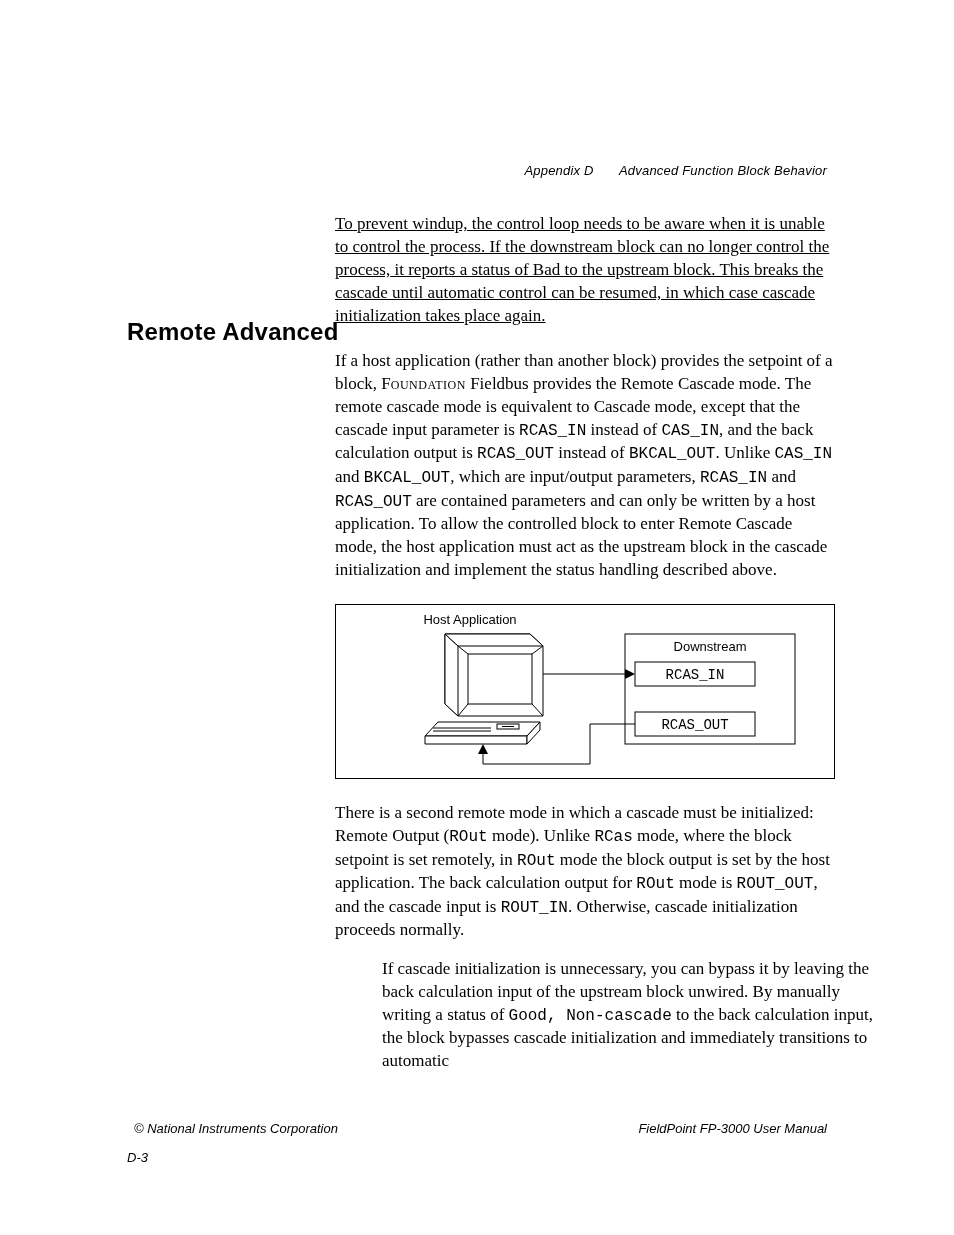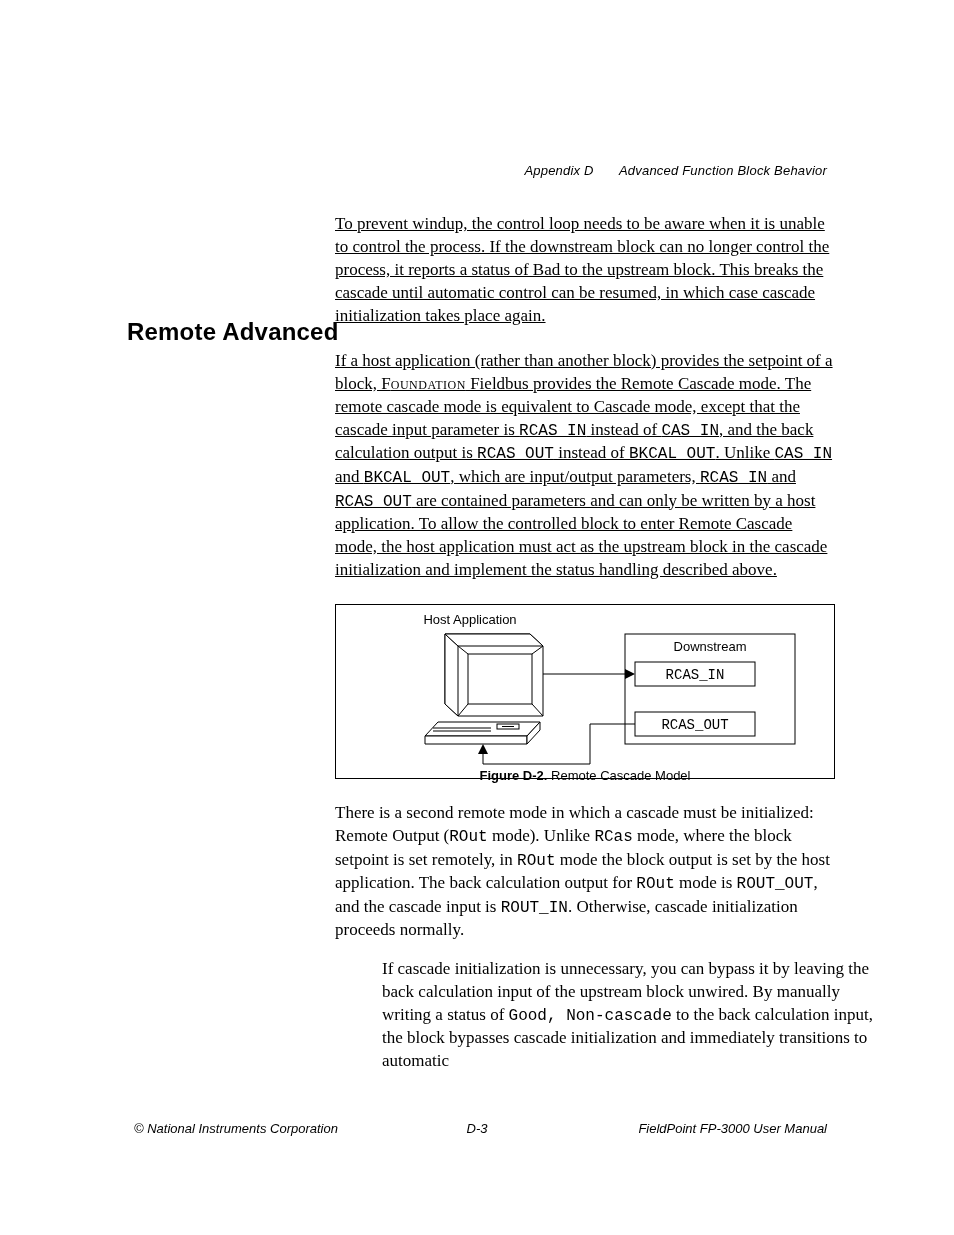--- a/index.html
+++ b/index.html
@@ -38,21 +38,21 @@
   .h1 {
     position: absolute;
     left: 127px;
     font-family: Arial, Helvetica, sans-serif;
     font-weight: bold;
     font-size: 24px;
     letter-spacing: 0.2px;
   }
   .h1a { top: 316px; }
   .h1b { top: 924px; }
-  .p2 { top: 350px; text-decoration: underline; }
+  .p2 { top: 350px; }
   .smallcaps {
     font-variant: small-caps;
     letter-spacing: 0.5px;
   }
   .mono {
     font-family: "Courier New", Courier, monospace;
     font-size: 16px;
   }
   
   .figure {
@@ -79,21 +79,21 @@
   .footer {
     position: absolute;
     top: 1120px;
     left: 127px;
     right: 127px;
     font-family: Arial, Helvetica, sans-serif;
     font-style: italic;
     font-size: 13px;
   }
   .footer .left { position: absolute; left: 7px; }
-  .footer .center { position: absolute; left: 0; right: 0; text-align: center; }
+  .footer .center { position: absolute; left: 0; right: 0; text-align: left; margin-top: 29px; }
   .footer .right { position: absolute; right: 0; font-style: italic; }
 </style>
 </head>
 <body>
 
 <div class="page">
 
   <div class="running-head">
     <span class="appx">Appendix D</span>
     <span>Advanced Function Block Behavior</span>
@@ -150,23 +150,20 @@
       <polygon points="300,70 290,65 290,75" fill="#000"></polygon>
 
       <line x1="300" y1="120" x2="255" y2="120" stroke="#000" stroke-width="1"></line>
       <line x1="255" y1="120" x2="255" y2="160" stroke="#000" stroke-width="1"></line>
       <line x1="255" y1="160" x2="148" y2="160" stroke="#000" stroke-width="1"></line>
       <line x1="148" y1="160" x2="148" y2="148" stroke="#000" stroke-width="1"></line>
       <polygon points="148,140 143,150 153,150" fill="#000"></polygon>
     </svg>
   </div>
 
-  <div class="fig-caption">
-    <b>Figure D-2.</b><span>  Remote Cascade Model</span>
-  </div>
 
   <div class="body-col p3">
     <span>There is a second remote mode in which a cascade must be initialized: Remote Output (</span><span class="mono">ROut</span><span> mode). Unlike </span><span class="mono">RCas</span><span> mode, where the block setpoint is set remotely, in </span><span class="mono">ROut</span><span> mode the block output is set by the host application. The back calculation output for </span><span class="mono">ROut</span><span> mode is </span><span class="mono">ROUT_OUT</span><span>, and the cascade input is </span><span class="mono">ROUT_IN</span><span>. Otherwise, cascade initialization proceeds normally.</span>
   </div>
 
 
   <div class="body-col p4">
     <span>If cascade initialization is unnecessary, you can bypass it by leaving the back calculation input of the upstream block unwired. By manually writing a status of </span><span class="mono">Good, Non-cascade</span><span> to the back calculation input, the block bypasses cascade initialization and immediately transitions to automatic</span>
   </div>
 

